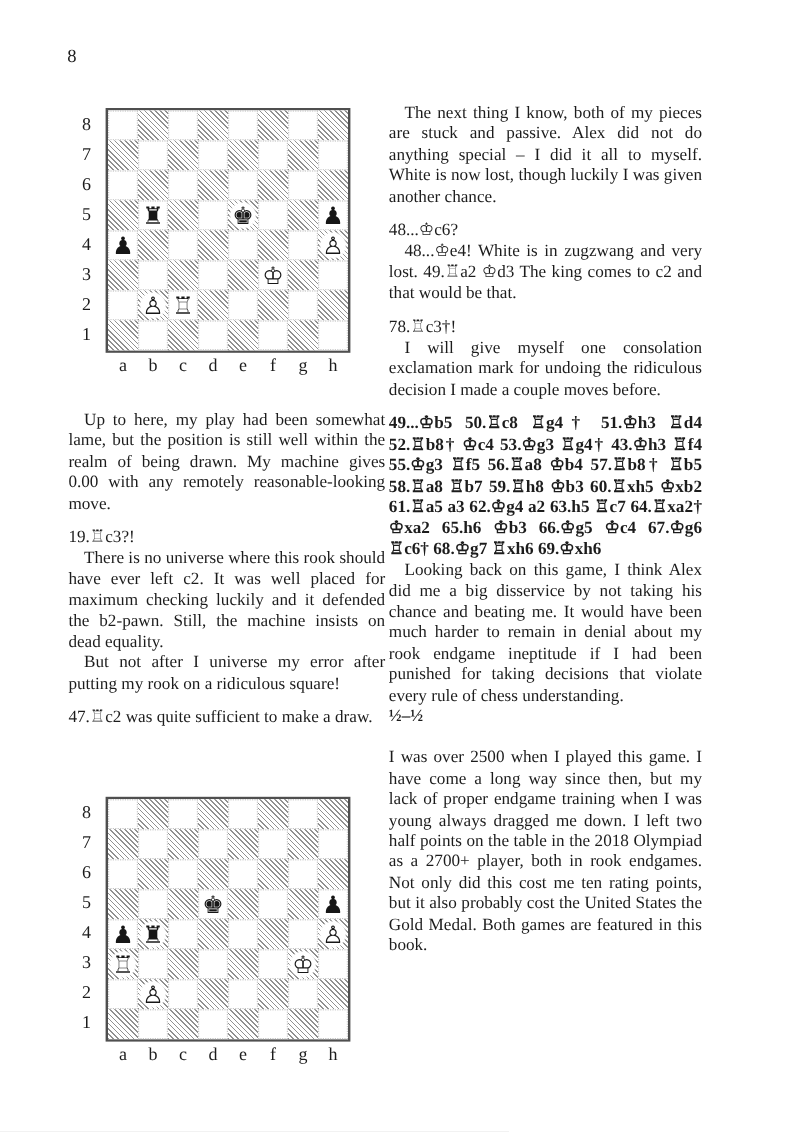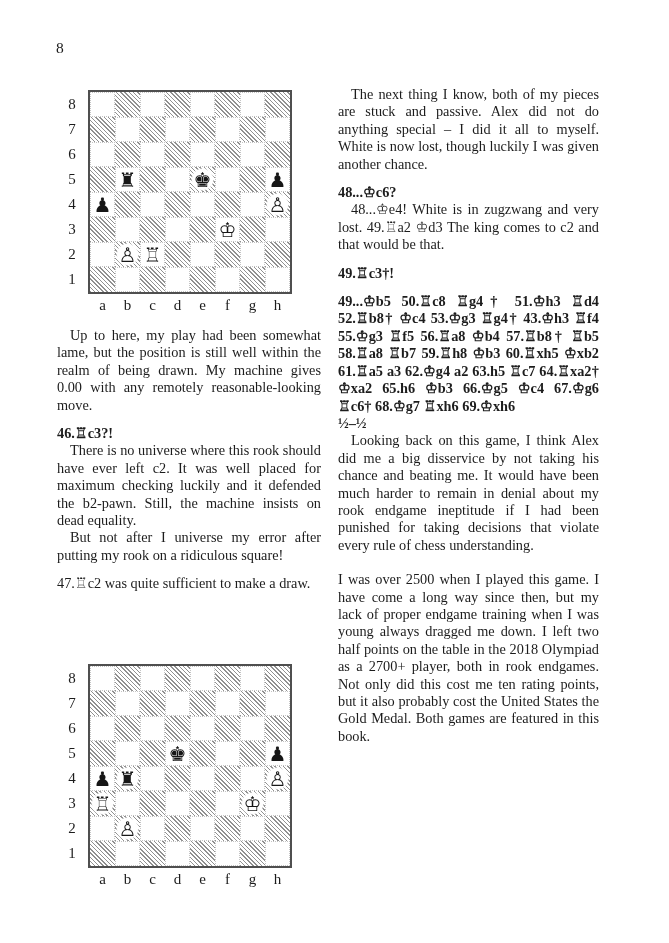--- a/index.html
+++ b/index.html
@@ -5,26 +5,26 @@
   html,body { margin:0; padding:0; background:#e8e8e8; }
   .page {
     position:relative; width:669px; height:943px; background:#ffffff;
     font-family:"Liberation Serif","DejaVu Serif",serif; color:#1c1c1c;
     overflow:hidden; margin:0 auto;
   }
   .page-num { position:absolute; left:56px; top:39px; font-size:15.5px; }
 
   
   .col { position:absolute; }
-  #left-col  { left:57px;  top:327px; width:264px; }
-  #right-col { left:338px; top:86px;  width:261px; }
+  #left-col  { left:57px;  top:342px; width:264px; }
+  #right-col { left:324px; top:86px;  width:261px; }
   .para { margin:0; text-align:justify; font-size:14.3px; line-height:17.4px; }
   .para.indent { text-indent:13px; }
   .para.indent-tight { text-indent:13px; }
-  .para.heading { font-weight:bold; margin-top:11px; }
+  .para.heading { font-weight:normal; margin-top:11px; }
   .para.plain { margin-top:11px; }
   .para.moves { font-weight:bold; margin-top:11px; }
   .para.result { font-weight:bold; }
   .para.block { margin-top:17px; }
 
   
   .diagram { position:absolute; }
   #diagram-1 { left:62px; top:90px; }
   #diagram-2 { left:62px; top:664px; }
   .ranks { position:absolute; left:0; top:2px; }
@@ -156,29 +156,30 @@
         <span class="file-label">f</span>
         <span class="file-label">g</span>
         <span class="file-label">h</span>
       </div>
     </div>
 
   <div class="col" id="right-col">
       <p class="para indent">The next thing I know, both of my pieces are stuck and passive. Alex did not do anything special – I did it all to myself. White is now lost, though luckily I was given another chance.</p>
       <p class="para heading">48...♔c6?</p>
       <p class="para indent">48...♔e4! White is in zugzwang and very lost. 49.♖a2 ♔d3 The king comes to c2 and that would be that.</p>
-      <p class="para heading">49.♖c3†!</p>
+      <p class="para heading">78.♖c3†!</p>
+      <p class="para indent">I will give myself one consolation exclamation mark for undoing the ridiculous decision I made a couple moves before.</p>
       <p class="para moves">49...♔b5 50.♖c8 ♖g4† 51.♔h3 ♖d4 52.♖b8† ♔c4 53.♔g3 ♖g4† 43.♔h3 ♖f4 55.♔g3 ♖f5 56.♖a8 ♔b4 57.♖b8† ♖b5 58.♖a8 ♖b7 59.♖h8 ♔b3 60.♖xh5 ♔xb2 61.♖a5 a3 62.♔g4 a2 63.h5 ♖c7 64.♖xa2† ♔xa2 65.h6 ♔b3 66.♔g5 ♔c4 67.♔g6 ♖c6† 68.♔g7 ♖xh6 69.♔xh6</p>
+      <p class="para indent-tight">Looking back on this game, I think Alex did me a big disservice by not taking his chance and beating me. It would have been much harder to remain in denial about my rook endgame ineptitude if I had been punished for taking decisions that violate every rule of chess understanding.</p>
       <p class="para result">½–½</p>
-      <p class="para indent-tight">Looking back on this game, I think Alex did me a big disservice by not taking his chance and beating me. It would have been much harder to remain in denial about my rook endgame ineptitude if I had been punished for taking decisions that violate every rule of chess understanding.</p>
       <p class="para block">I was over 2500 when I played this game. I have come a long way since then, but my lack of proper endgame training when I was young always dragged me down. I left two half points on the table in the 2018 Olympiad as a 2700+ player, both in rook endgames. Not only did this cost me ten rating points, but it also probably cost the United States the Gold Medal. Both games are featured in this book.</p>
     </div>
   <div class="col" id="left-col">
       <p class="para indent">Up to here, my play had been somewhat lame, but the position is still well within the realm of being drawn. My machine gives 0.00 with any remotely reasonable-looking move.</p>
-      <p class="para heading">46.♖c3?!</p>
+      <p class="para heading">19.♖c3?!</p>
       <p class="para indent">There is no universe where this rook should have ever left c2. It was well placed for maximum checking luckily and it defended the b2-pawn. Still, the machine insists on dead equality.</p>
       <p class="para indent">But not after I universe my error after putting my rook on a ridiculous square!</p>
       <p class="para plain">47.♖c2 was quite sufficient to make a draw.</p>
     </div>
 
   <div class="diagram" id="diagram-2">
       <div class="ranks">
         <span class="rank-label">8</span>
         <span class="rank-label">7</span>
         <span class="rank-label">6</span>

